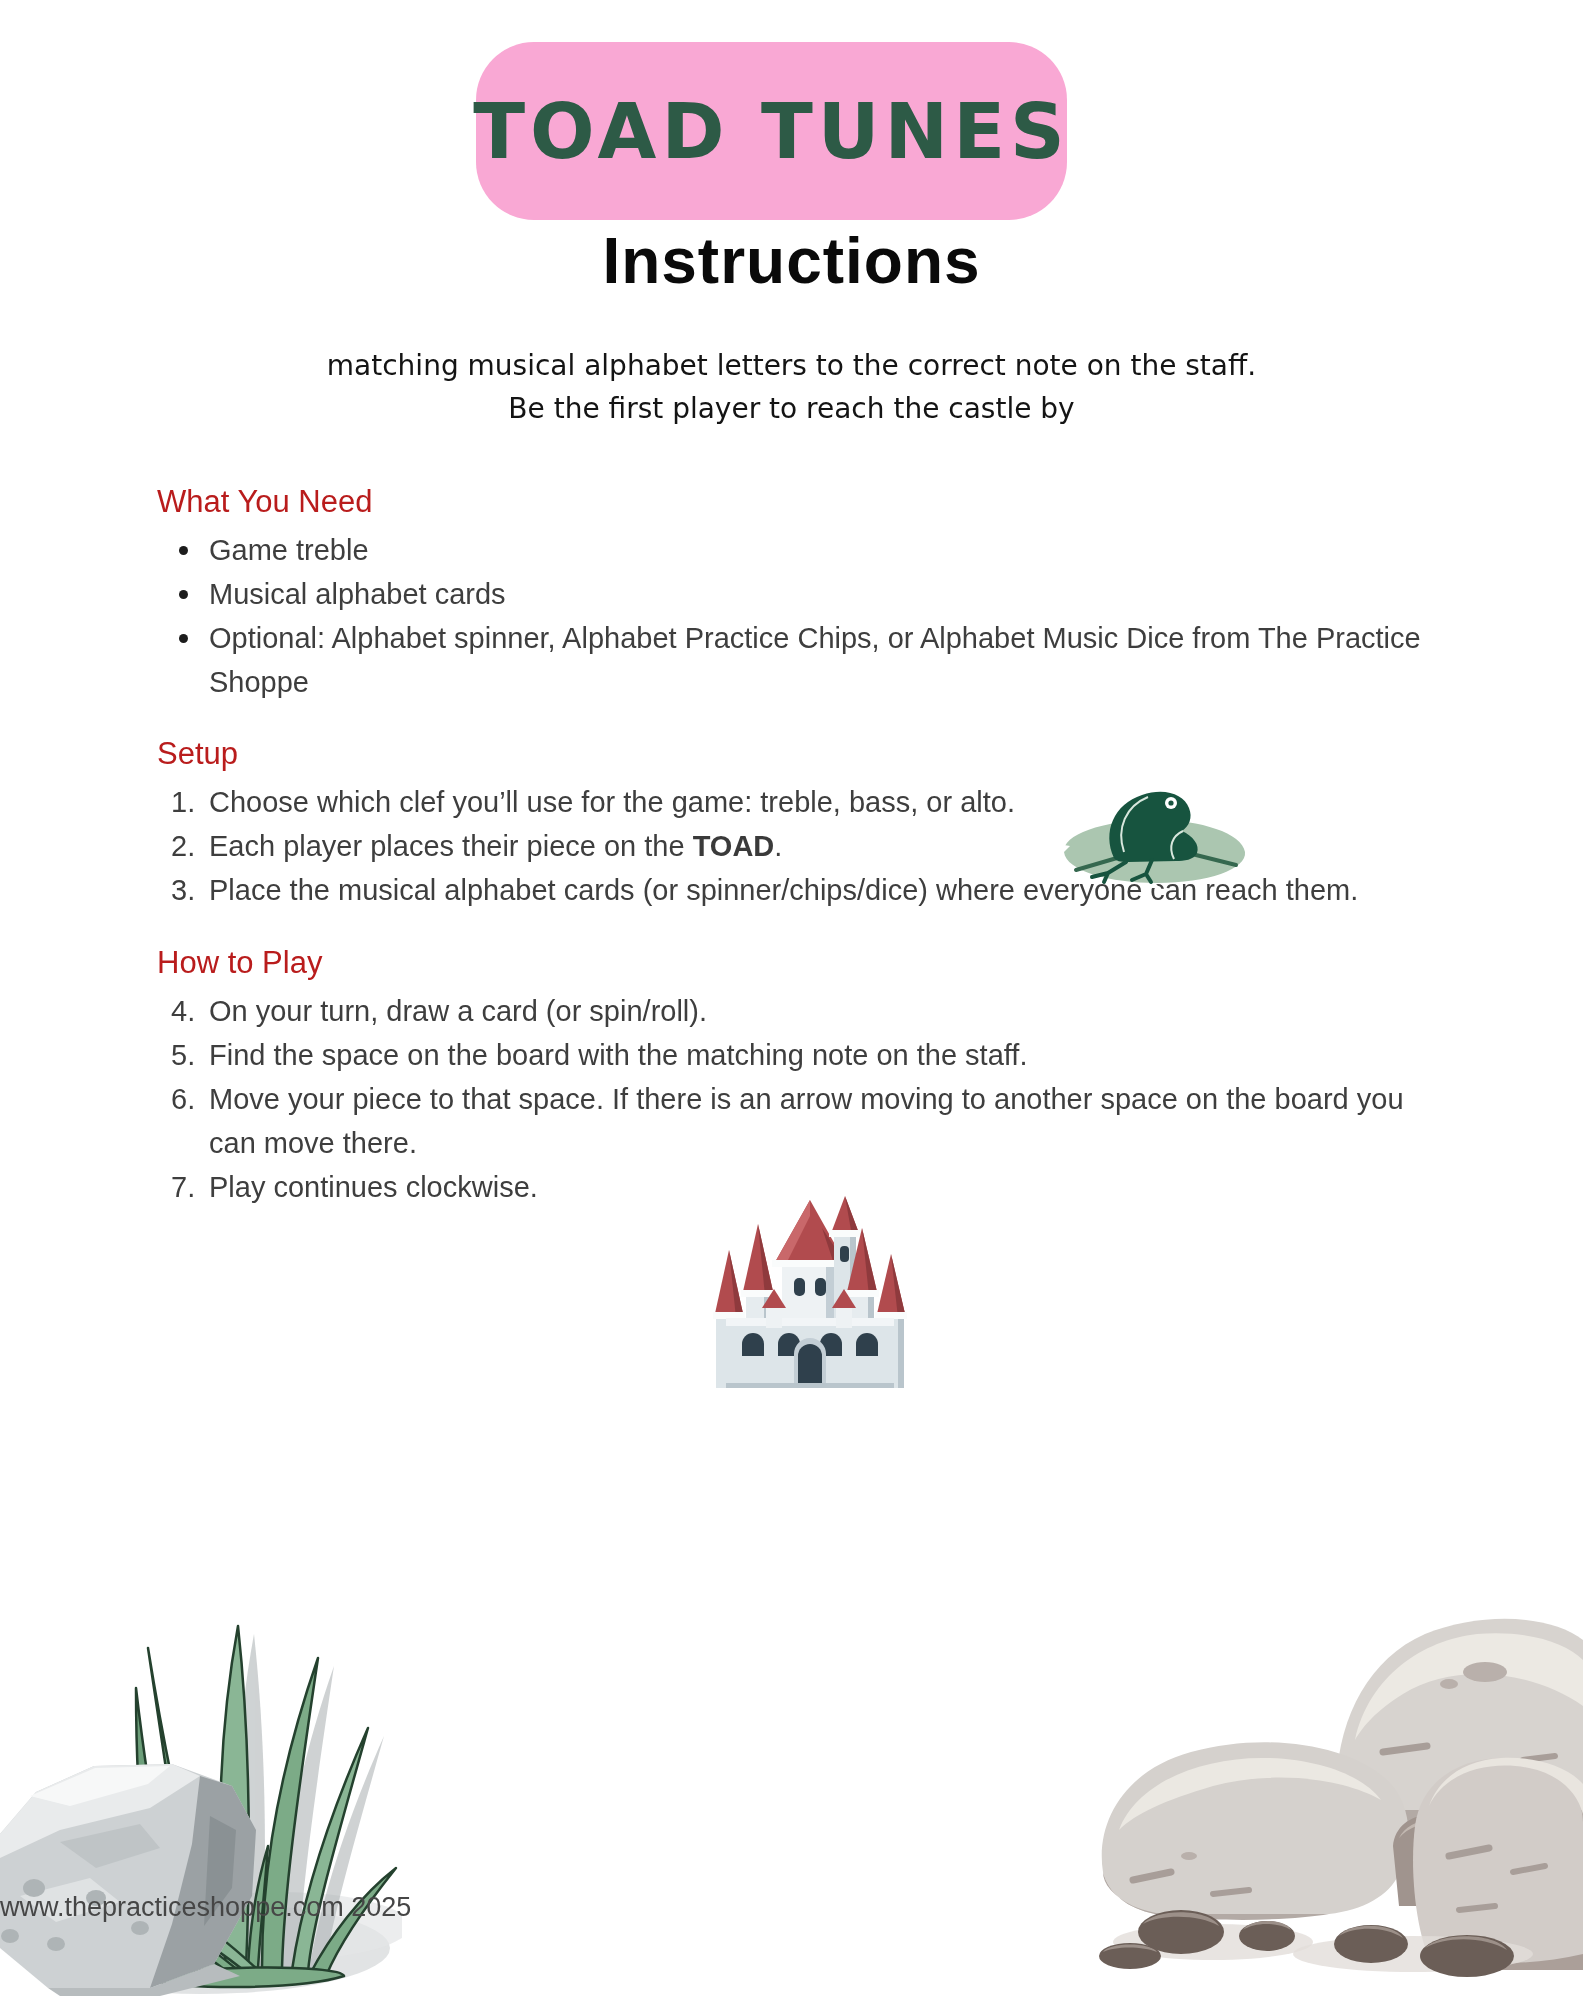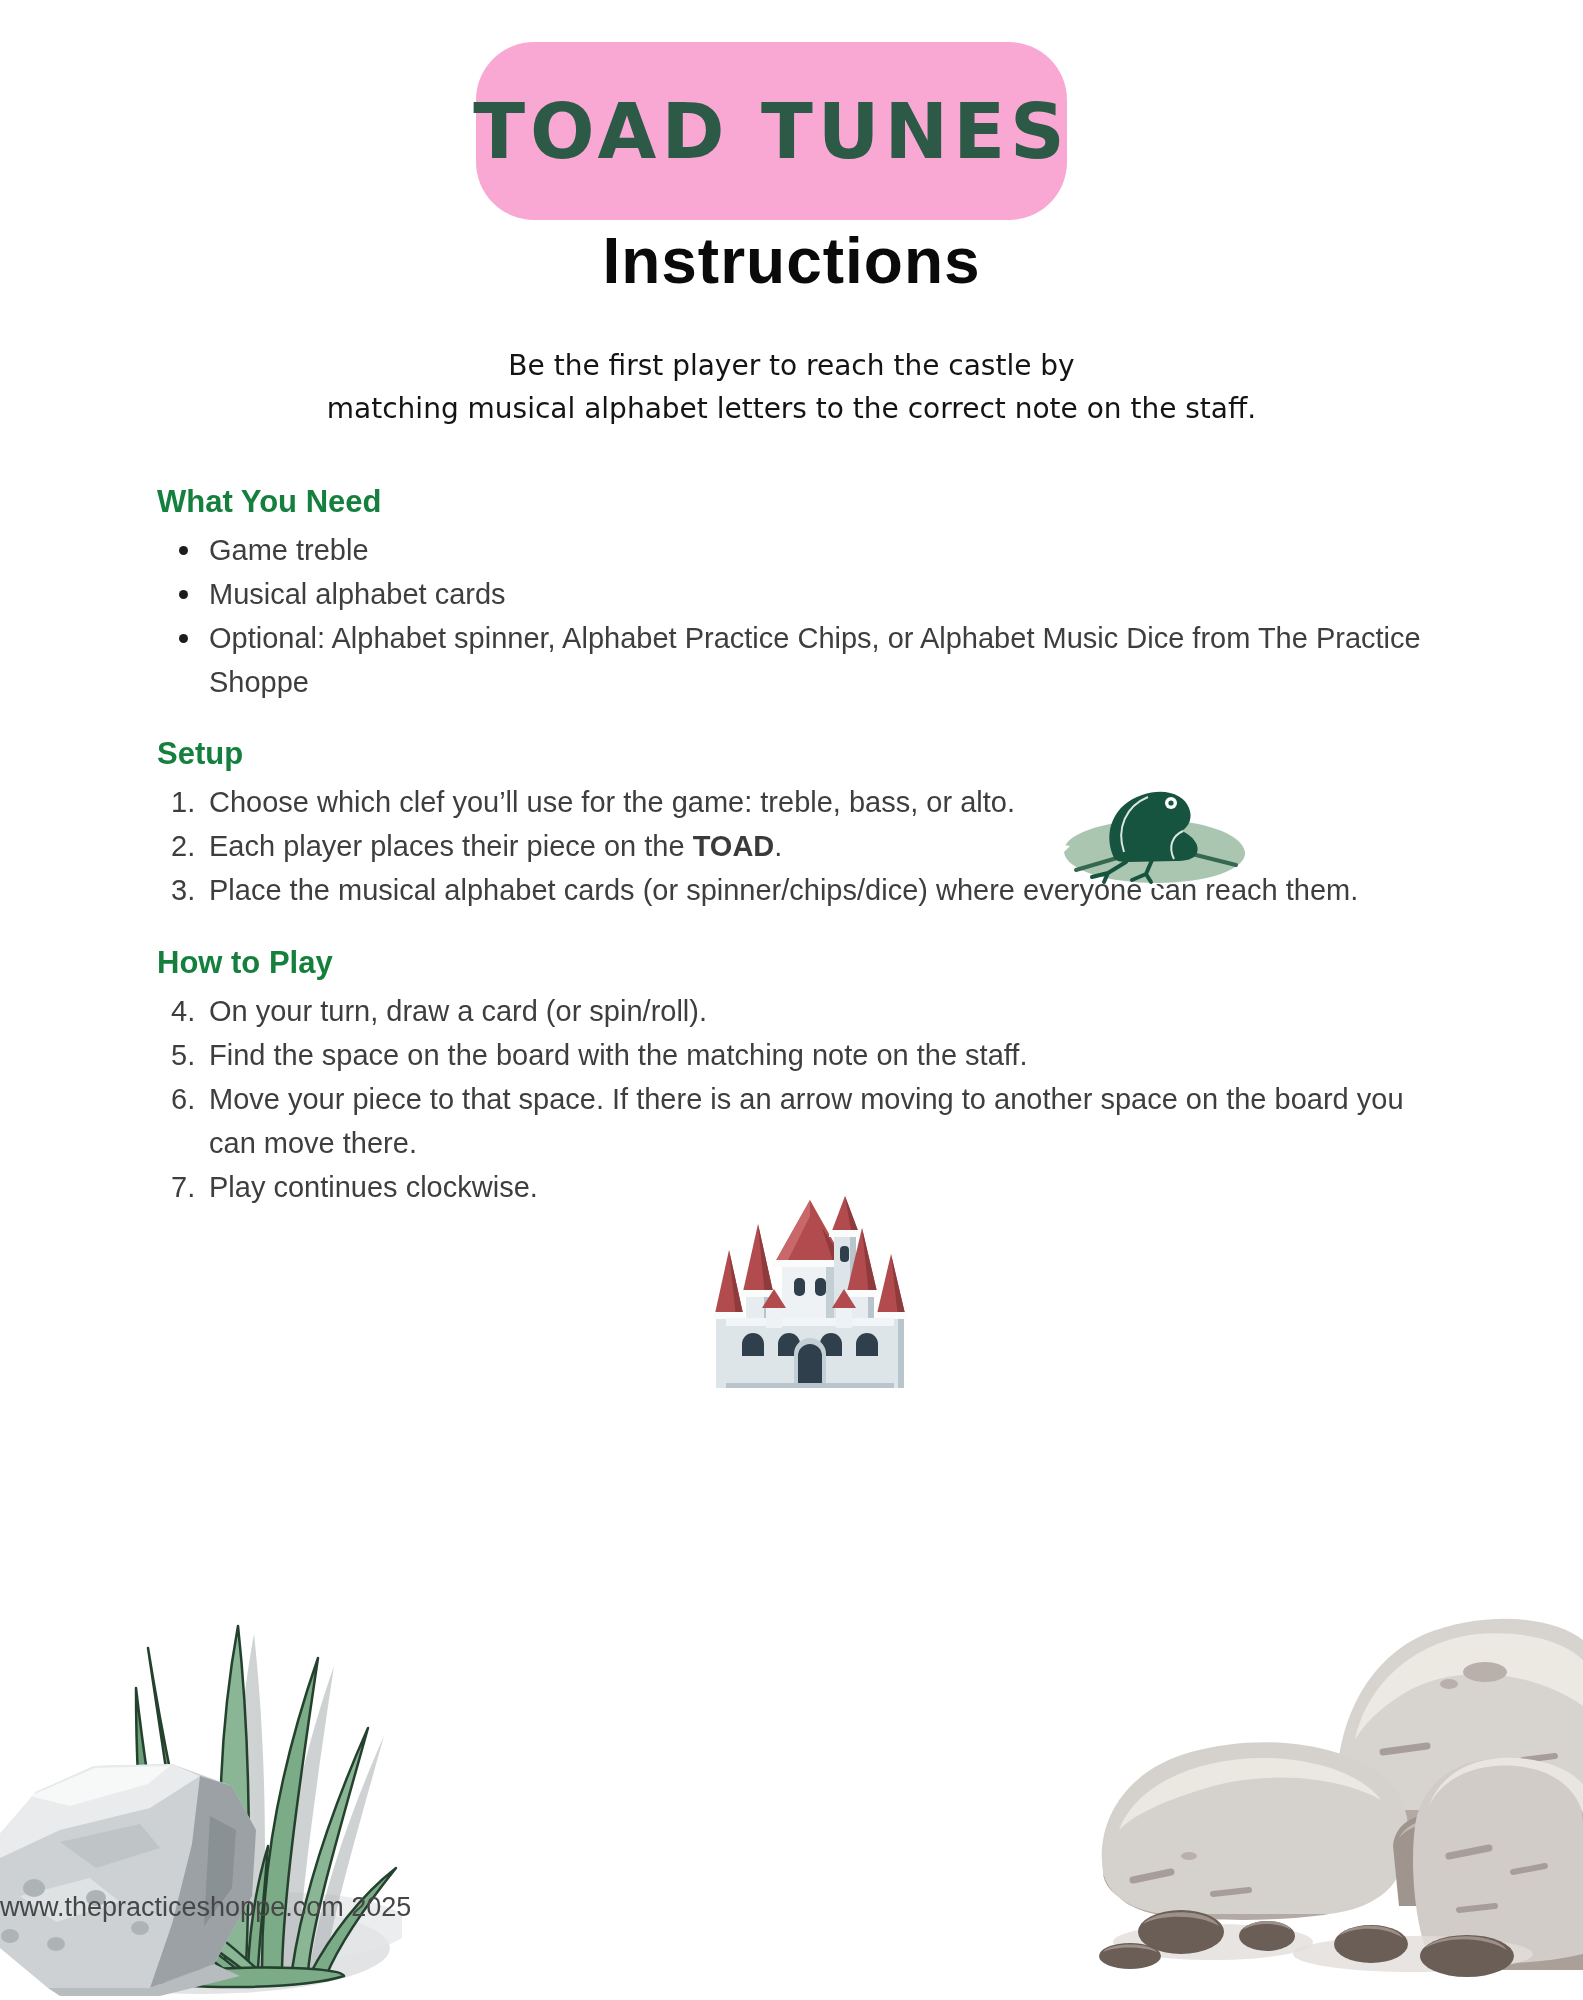--- a/index.html
+++ b/index.html
@@ -25,21 +25,21 @@
     position:absolute;left:0;top:344px;width:100%;text-align:center;
     font-family:"DejaVu Sans",sans-serif;font-size:28px;line-height:43px;
     font-weight:500;color:#141414;
   }
   
   .content{
     position:absolute;left:157px;top:480px;width:1290px;
     font-size:29px;line-height:44px;color:#3e3e3e;
   }
   .content h2{
-    font-size:31px;line-height:44px;font-weight:700;color:#15803d;
+    font-size:31px;line-height:44px;font-weight:400;color:#b91c1c;
     margin:0 0 4px 0;
   }
   section.sec-wyn{margin-bottom:28px;}
   section.sec-setup{margin-bottom:29px;}
   section.sec-htp{margin-bottom:17px;}
   .row{position:relative;padding-left:52px;}
   .row .dot{
     position:absolute;left:22px;top:18px;width:9px;height:9px;border-radius:50%;
     background:#1c1c1c;
   }
@@ -64,22 +64,22 @@
 
 <div class="page">
 
   <div class="banner">
     <span class="banner-text">TOAD TUNES</span>
   </div>
 
   <h1 class="subtitle">Instructions</h1>
 
   <div class="intro">
+    <div>matching musical alphabet letters to the correct note on the staff.</div>
     <div>Be the first player to reach the castle by</div>
-    <div>matching musical alphabet letters to the correct note on the staff.</div>
   </div>
 
   <div class="content">
 
     <section class="sec-wyn">
       <h2>What You Need</h2>
       <div class="row">
         <span class="dot"></span>
         <span class="txt">Game treble</span>
       </div>

